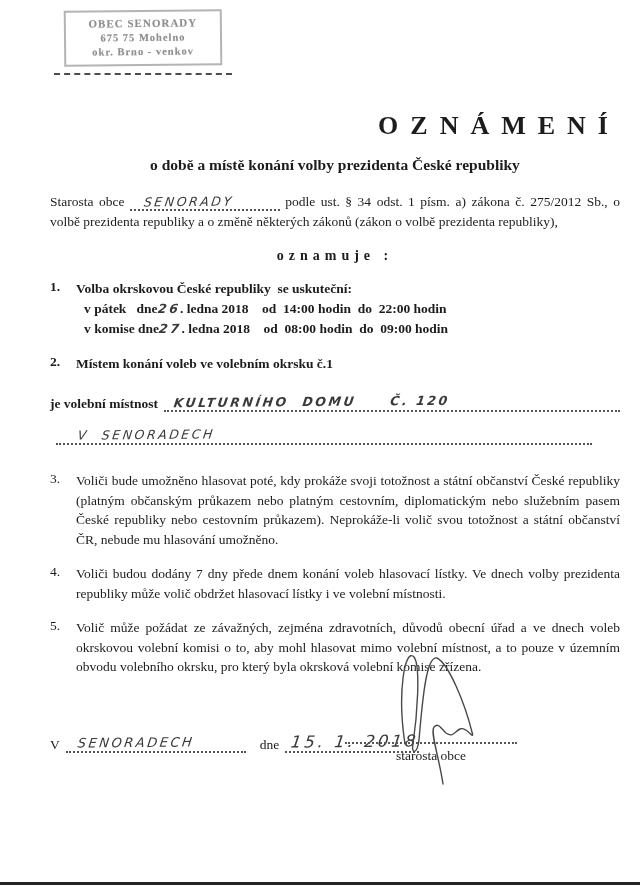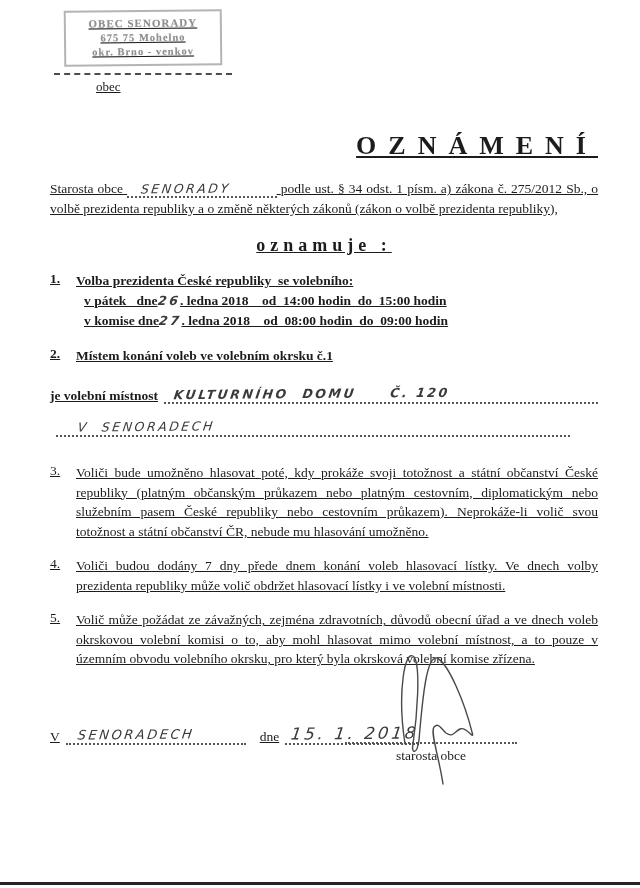--- a/index.html
+++ b/index.html
@@ -4,21 +4,21 @@
 <style>
   html,body { margin:0; padding:0; }
   body {
     width:640px; height:888px;
     background:#ffffff;
     position:relative;
     overflow:hidden;
     font-family:"Liberation Serif", serif;
     color:#1c1c1c;
   }
-  .page { padding:10px 42px 0 50px;text-decoration:underline; }
+  .page { padding:10px 20px 0 50px; }
 
   
   .stamp {
     margin-left:14px;
     width:142px;
     border:2px solid #b4b4b4;
     padding:4px 6px 5px;
     transform:rotate(-0.6deg);
     color:#8f8f8f;
     text-align:center;
@@ -59,21 +59,21 @@
     letter-spacing:2.5px;
     font-size:12.5px;
     color:#3a3a3a;
     white-space:pre;
   }
   .dotfill { border-bottom:2px dotted #555; }
   .intro .dotfill { padding:0 46px 0 14px; }
 
   .announce {
     text-align:center; font-weight:bold;
-    font-size:18px; letter-spacing:5px;
+    font-size:14px; letter-spacing:5px;
     margin-top:17px;
   }
 
   .item { display:flex; font-size:13.5px; margin-top:15px; }
   .item-num { flex:none; width:26px; }
   .item-body { flex:1; line-height:1.45; text-align:justify; }
   .bold { font-weight:bold; }
   .schedule { margin-left:34px; font-weight:bold; font-size:13.5px; white-space:pre-wrap; line-height:1.5; }
   .pre { white-space:pre-wrap; }
 
@@ -118,37 +118,37 @@
 <body>
 
 <div class="page">
 
   <div class="stamp">
     <div class="s1">OBEC SENORADY</div>
     <div class="s2">675 75 Mohelno</div>
     <div class="s3">okr. Brno - venkov</div>
   </div>
   <div class="stamp-divider"></div>
-  <div class="obec-caption">obec</div>
 
   <div class="title">OZNÁMENÍ</div>
+  <div class="subtitle">o době a místě konání volby prezidenta České republiky</div>
 
   <div class="intro">
     <span>Starosta obce</span>
     <span class="dotfill"><span class="hw">SENORADY</span></span>
     <span>podle ust. § 34 odst. 1 písm. a) zákona č. 275/2012 Sb., o volbě prezidenta republiky a o změně některých zákonů (zákon o volbě prezidenta republiky),</span>
   </div>
 
   <div class="announce">oznamuje :</div>
 
   <div class="item">
     <div class="item-num bold">1.</div>
-    <div class="item-body bold pre">Volba prezidenta České republiky  se volebního:</div>
+    <div class="item-body bold pre">Volba okrskovou České republiky  se uskuteční:</div>
   </div>
-  <div class="schedule"><span>v pátek   dne</span><span class="hw">26</span><span>. ledna 2018    od  14:00 hodin  do  15:00 hodin</span></div>
+  <div class="schedule"><span>v pátek   dne</span><span class="hw">26</span><span>. ledna 2018    od  14:00 hodin  do  22:00 hodin</span></div>
   <div class="schedule"><span>v komise dne</span><span class="hw">27</span><span>. ledna 2018    od  08:00 hodin  do  09:00 hodin</span></div>
 
   <div class="item">
     <div class="item-num bold">2.</div>
     <div class="item-body bold">Místem konání voleb ve volebním okrsku č.1</div>
   </div>
 
   <div class="polling-row">
     <span>je volební místnost</span>
     <span class="dotfill"><span class="hw">KULTURNÍHO  DOMU     Č. 120</span></span>

